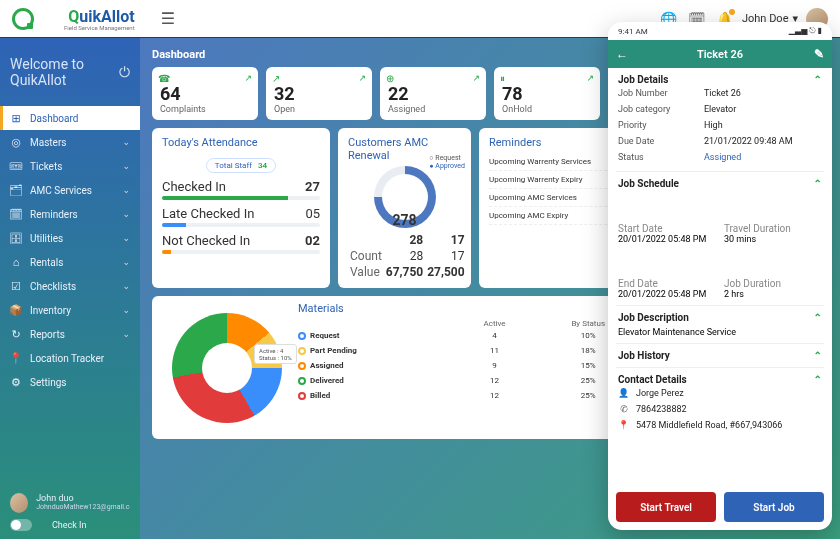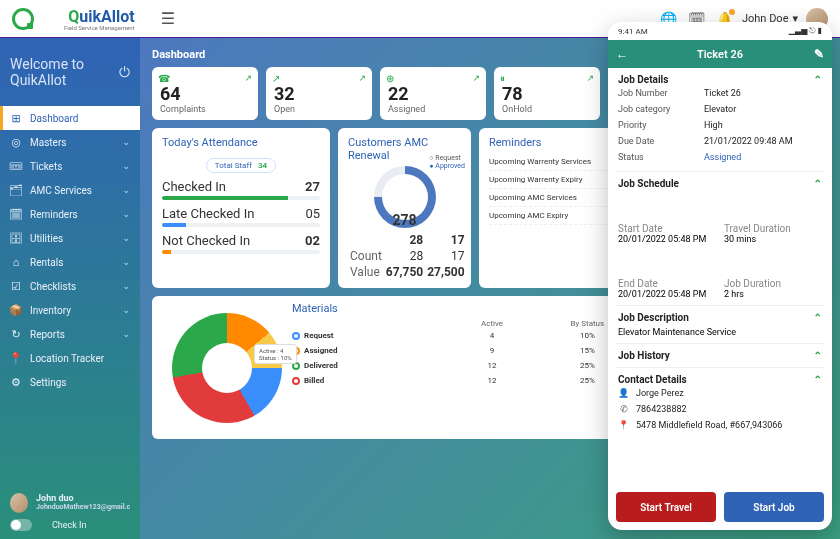--- a/index.html
+++ b/index.html
@@ -25,21 +25,21 @@
   .sidebar { position: absolute; left: 0; top: 38px; bottom: 0; width: 140px;
     background: linear-gradient(180deg,#2f63b6 0%, #2a8f7a 100%); color: #eaf0fa; display: flex; flex-direction: column; z-index: 4; }
   .welcome { display: flex; align-items: center; justify-content: space-between; padding: 18px 10px; font-size: 14px; color: #d8e3f5; }
   .nav { list-style: none; }
   .nav li { display: flex; align-items: center; gap: 8px; padding: 6px 10px; font-size: 10px; cursor: pointer; position: relative; }
   .nav li.active { background: #fff; color: #2f63b6; }
   .nav li.active::before { content: ""; position: absolute; left: 0; top: 0; bottom: 0; width: 3px; background: #f5a623; }
   .nav li .chev { margin-left: auto; font-size: 9px; opacity: .8; }
   .nav-icon { width: 12px; height: 12px; display: inline-flex; align-items: center; justify-content: center; font-size: 11px; }
   .sidebar-footer { margin-top: auto; padding: 8px 10px; font-size: 9px; }
-  .sf-user { display: flex; align-items: center; gap: 8px; color: #e7eef9; font-weight: bold; }
+  .sf-user { display: flex; align-items: center; gap: 8px; color: #e7eef9; }
   .sf-user .avatar-sm { width: 20px; height: 20px; margin: 0; }
   .sf-user .meta { line-height: 1.1; overflow: hidden; }
   .sf-user .email { font-size: 7px; color: #cbd7ee; }
   .checkin { display: flex; align-items: center; gap: 20px; margin-top: 6px; }
   .switch { width: 22px; height: 12px; border-radius: 6px; background: rgba(255,255,255,.35); position: relative; }
   .switch::after { content: ""; position: absolute; width: 10px; height: 10px; background: #fff; border-radius: 50%; top: 1px; left: 1px; }
 
   
   .main { position: absolute; left: 140px; right: 0; top: 38px; bottom: 0;
     background: linear-gradient(135deg,#4d78bf 0%, #3a9f7e 100%); padding: 10px 12px; overflow: hidden; }
@@ -70,21 +70,21 @@
   .amc-legend { position: absolute; font-size: 7px; color: #555; }
   .tbl { width: 100%; font-size: 12px; color: #333; border-collapse: collapse; }
   .tbl th, .tbl td { padding: 1px 2px; text-align: right; }
   .tbl th:first-child, .tbl td:first-child { text-align: left; color: #666; }
 
   .reminders { flex: 1; min-width: 148px; }
   .reminders ul { list-style: none; font-size: 8px; color: #333; }
   .reminders li { padding: 4px 0; border-bottom: 1px dashed #eee; display: flex; justify-content: space-between; }
 
   .row3 { display: flex; gap: 8px; margin-top: 8px; }
-  .materials { flex: 1.4; display: flex; }
+  .materials { flex: 1.4; display: flex; gap: 6px; }
   .donut-wrap { width: 130px; position: relative; display: flex; align-items: center; justify-content: center; }
   .donut { width: 110px; height: 110px; border-radius: 50%;
     background: conic-gradient(#ff8a00 0 50deg,#f7c948 50deg 90deg,#3a8efc 90deg 150deg,#e23b3b 150deg 260deg,#2aa84a 260deg 360deg); position: relative; }
   .donut::after { content: ""; position: absolute; inset: 30px; background: #fff; border-radius: 50%; }
   .donut-tip { position: absolute; top: 40px; left: 92px; background: #fff; border: 1px solid #ddd; border-radius: 3px; font-size: 6px; color: #555; padding: 2px 4px; line-height: 1.2; white-space: nowrap; }
   .mat-table { flex: 1; font-size: 8px; color: #333; }
   .mat-table .mh { display: flex; color: #666; }
   .mat-table .mh span, .mat-table .mr span { flex: 1; text-align: center; }
   .mat-table .mh span:first-child, .mat-table .mr span:first-child { flex: 1.6; text-align: left; display: flex; align-items: center; gap: 4px; }
   .mat-table .mr { display: flex; padding: 3px 0; }
@@ -376,20 +376,28 @@
             <div class="mr">
       <span>
                 <i class="dot" style="border-color:#3a8efc"></i>
                 <b>Request</b>
               </span>
       <span>4</span>
               <span>10%</span>
             </div>
             <div class="mr">
       <span>
+                <i class="dot" style="border-color:#f7c948"></i>
+                <b>Part Pending</b>
+              </span>
+      <span>11</span>
+              <span>18%</span>
+            </div>
+            <div class="mr">
+      <span>
                 <i class="dot" style="border-color:#ff8a00"></i>
                 <b>Assigned</b>
               </span>
       <span>9</span>
               <span>15%</span>
             </div>
             <div class="mr">
       <span>
                 <i class="dot" style="border-color:#2aa84a"></i>
                 <b>Delivered</b>

